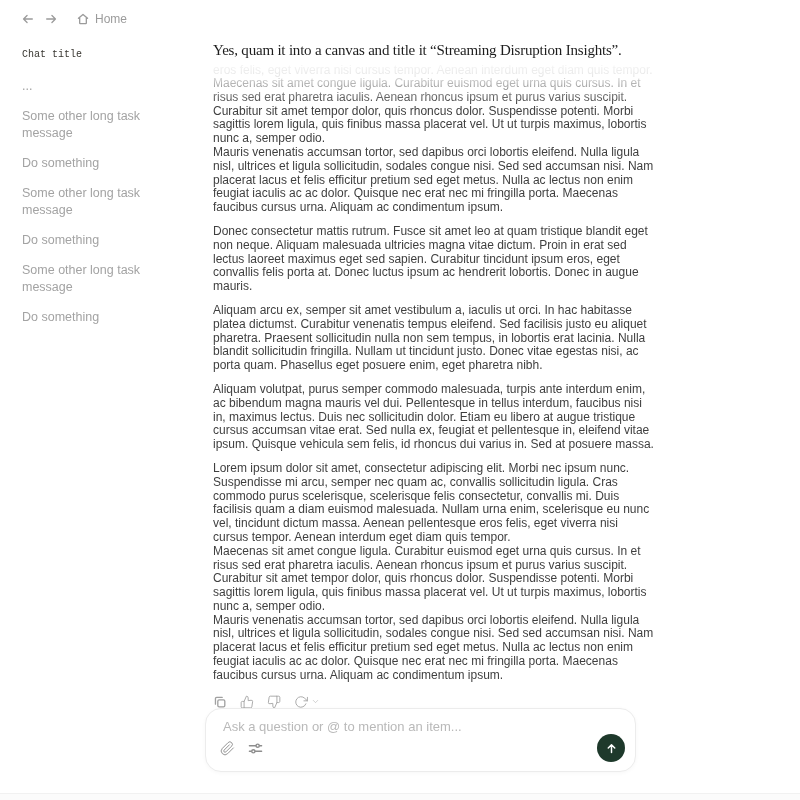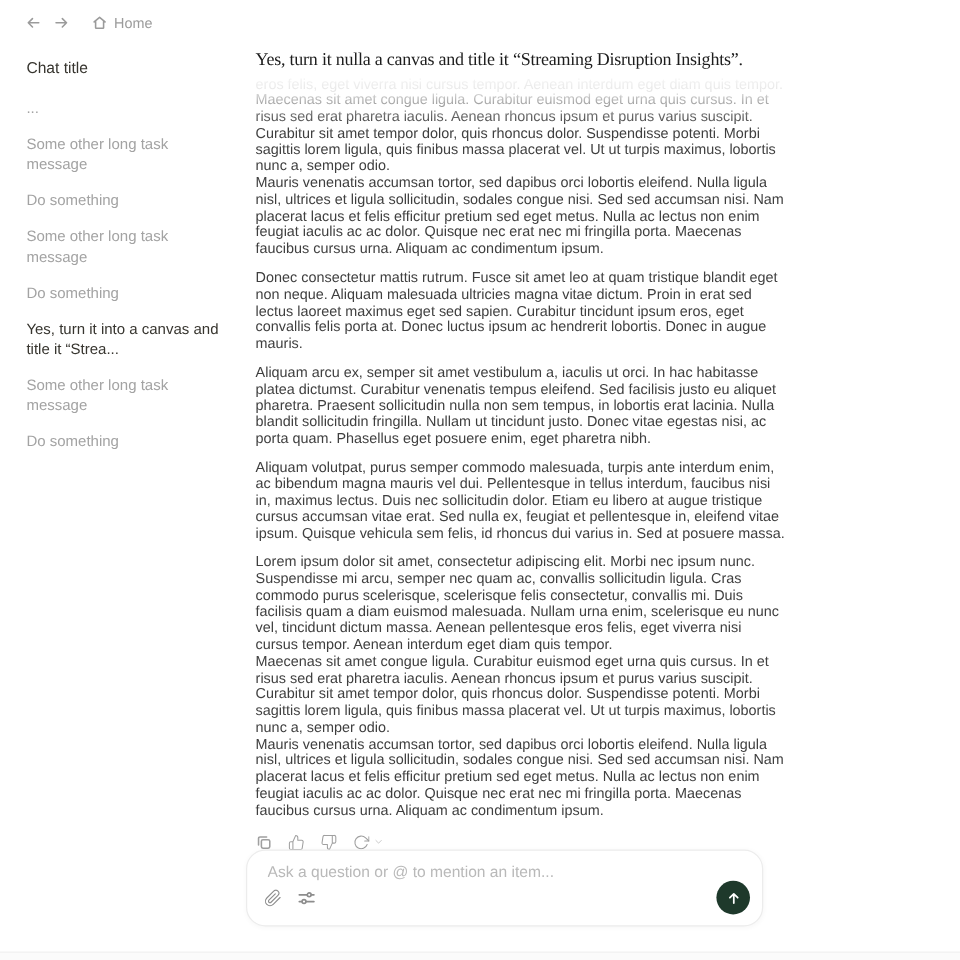--- a/index.html
+++ b/index.html
@@ -10,21 +10,21 @@
   
   .topbar { position:absolute; top:12px; left:20px; display:flex; align-items:flex-start;
             gap:9px; color:#9b9b9b; font-size:12px; }
   .topbar .icon-btn { display:flex; align-items:center; cursor:pointer; }
   .home-crumb { display:flex; align-items:center; gap:5px; margin-left:8px; cursor:pointer; }
   svg.ic { display:block; stroke:#9b9b9b; fill:none; stroke-width:1.5;
            stroke-linecap:round; stroke-linejoin:round; }
 
   
   .sidebar { position:absolute; left:22px; top:49px; width:168px; }
-  .sidebar-title { font-size:13px; color:#37352f; margin-bottom:18px; }
+  .sidebar-title { font-size:10px; color:#37352f; margin-bottom:18px;font-family:Liberation Mono, monospace; }
   .chat-item { font-size:12.5px; line-height:17px; color:#a3a3a3; margin-bottom:13px;
                cursor:pointer; }
   .chat-item.active { color:#37352f; }
 
   
   .main { position:absolute; left:213px; top:42px; width:443px; }
   .chat-heading { font-family:"Liberation Serif", serif; font-size:15px; letter-spacing:-0.2px;
                   color:#1d1d1d; white-space:nowrap; margin-bottom:5px; }
   .message { position:relative; font-size:12px; line-height:13.8px; color:#3f3f3f; }
   .scrolled-line { white-space:nowrap; overflow:hidden; color:#6d6d6d; height:13px; }
@@ -106,36 +106,33 @@
         </div>
 
         <div class="chat-item">
           <span>Some other long task message</span>
         </div>
 
         <div class="chat-item">
           <span>Do something</span>
         </div>
 
-        <div class="chat-item active">
-          <span>Yes, turn it into a canvas and title it “Strea...</span>
-        </div>
 
         <div class="chat-item">
           <span>Some other long task message</span>
         </div>
 
         <div class="chat-item">
           <span>Do something</span>
         </div>
       </div>
   </div>
 
   <div class="main">
-    <div class="chat-heading">Yes, turn it nulla a canvas and title it “Streaming Disruption Insights”.</div>
+    <div class="chat-heading">Yes, quam it into a canvas and title it “Streaming Disruption Insights”.</div>
 
     <div class="message">
       <div class="scrolled-line">eros felis, eget viverra nisi cursus tempor. Aenean interdum eget diam quis tempor.</div>
       <div>
 
           <p>Maecenas sit amet congue ligula. Curabitur euismod eget urna quis cursus. In et risus sed erat pharetra iaculis. Aenean rhoncus ipsum et purus varius suscipit. Curabitur sit amet tempor dolor, quis rhoncus dolor. Suspendisse potenti. Morbi sagittis lorem ligula, quis finibus massa placerat vel. Ut ut turpis maximus, lobortis nunc a, semper odio.
 Mauris venenatis accumsan tortor, sed dapibus orci lobortis eleifend. Nulla ligula nisl, ultrices et ligula sollicitudin, sodales congue nisi. Sed sed accumsan nisi. Nam placerat lacus et felis efficitur pretium sed eget metus. Nulla ac lectus non enim feugiat iaculis ac ac dolor. Quisque nec erat nec mi fringilla porta. Maecenas faucibus cursus urna. Aliquam ac condimentum ipsum.</p>
 
           <p>Donec consectetur mattis rutrum. Fusce sit amet leo at quam tristique blandit eget non neque. Aliquam malesuada ultricies magna vitae dictum. Proin in erat sed lectus laoreet maximus eget sed sapien. Curabitur tincidunt ipsum eros, eget convallis felis porta at. Donec luctus ipsum ac hendrerit lobortis. Donec in augue mauris.</p>
 

